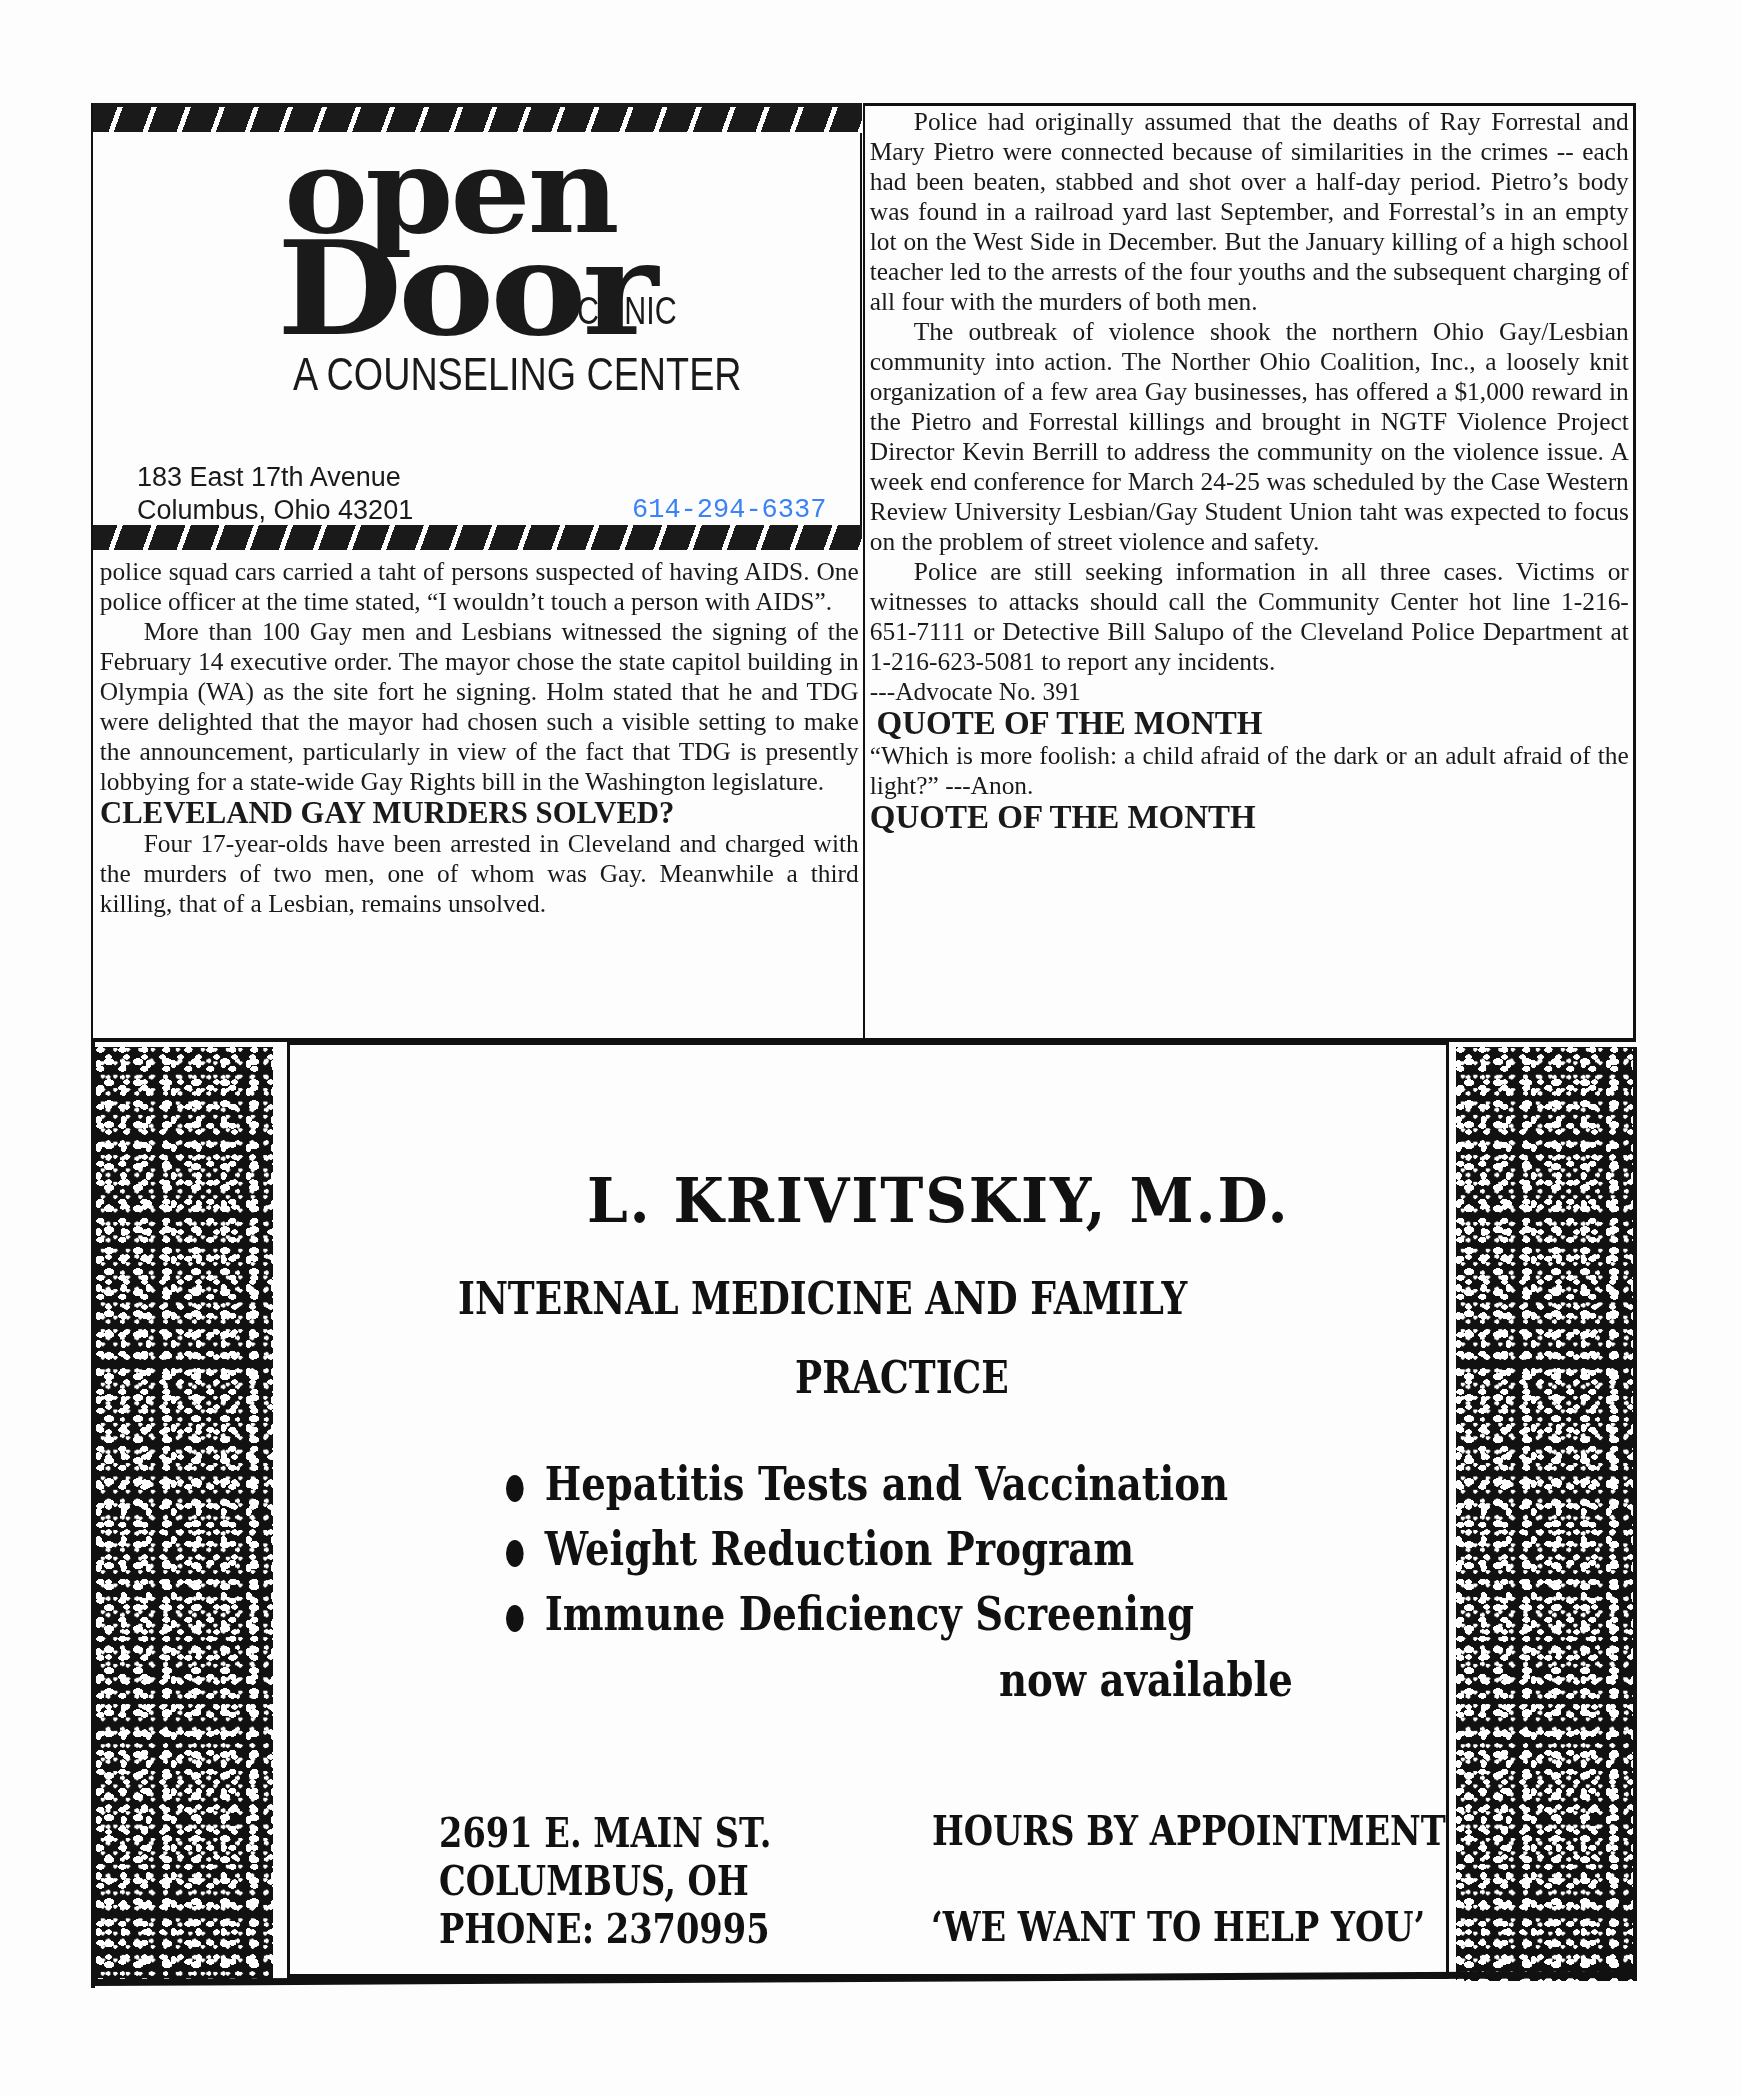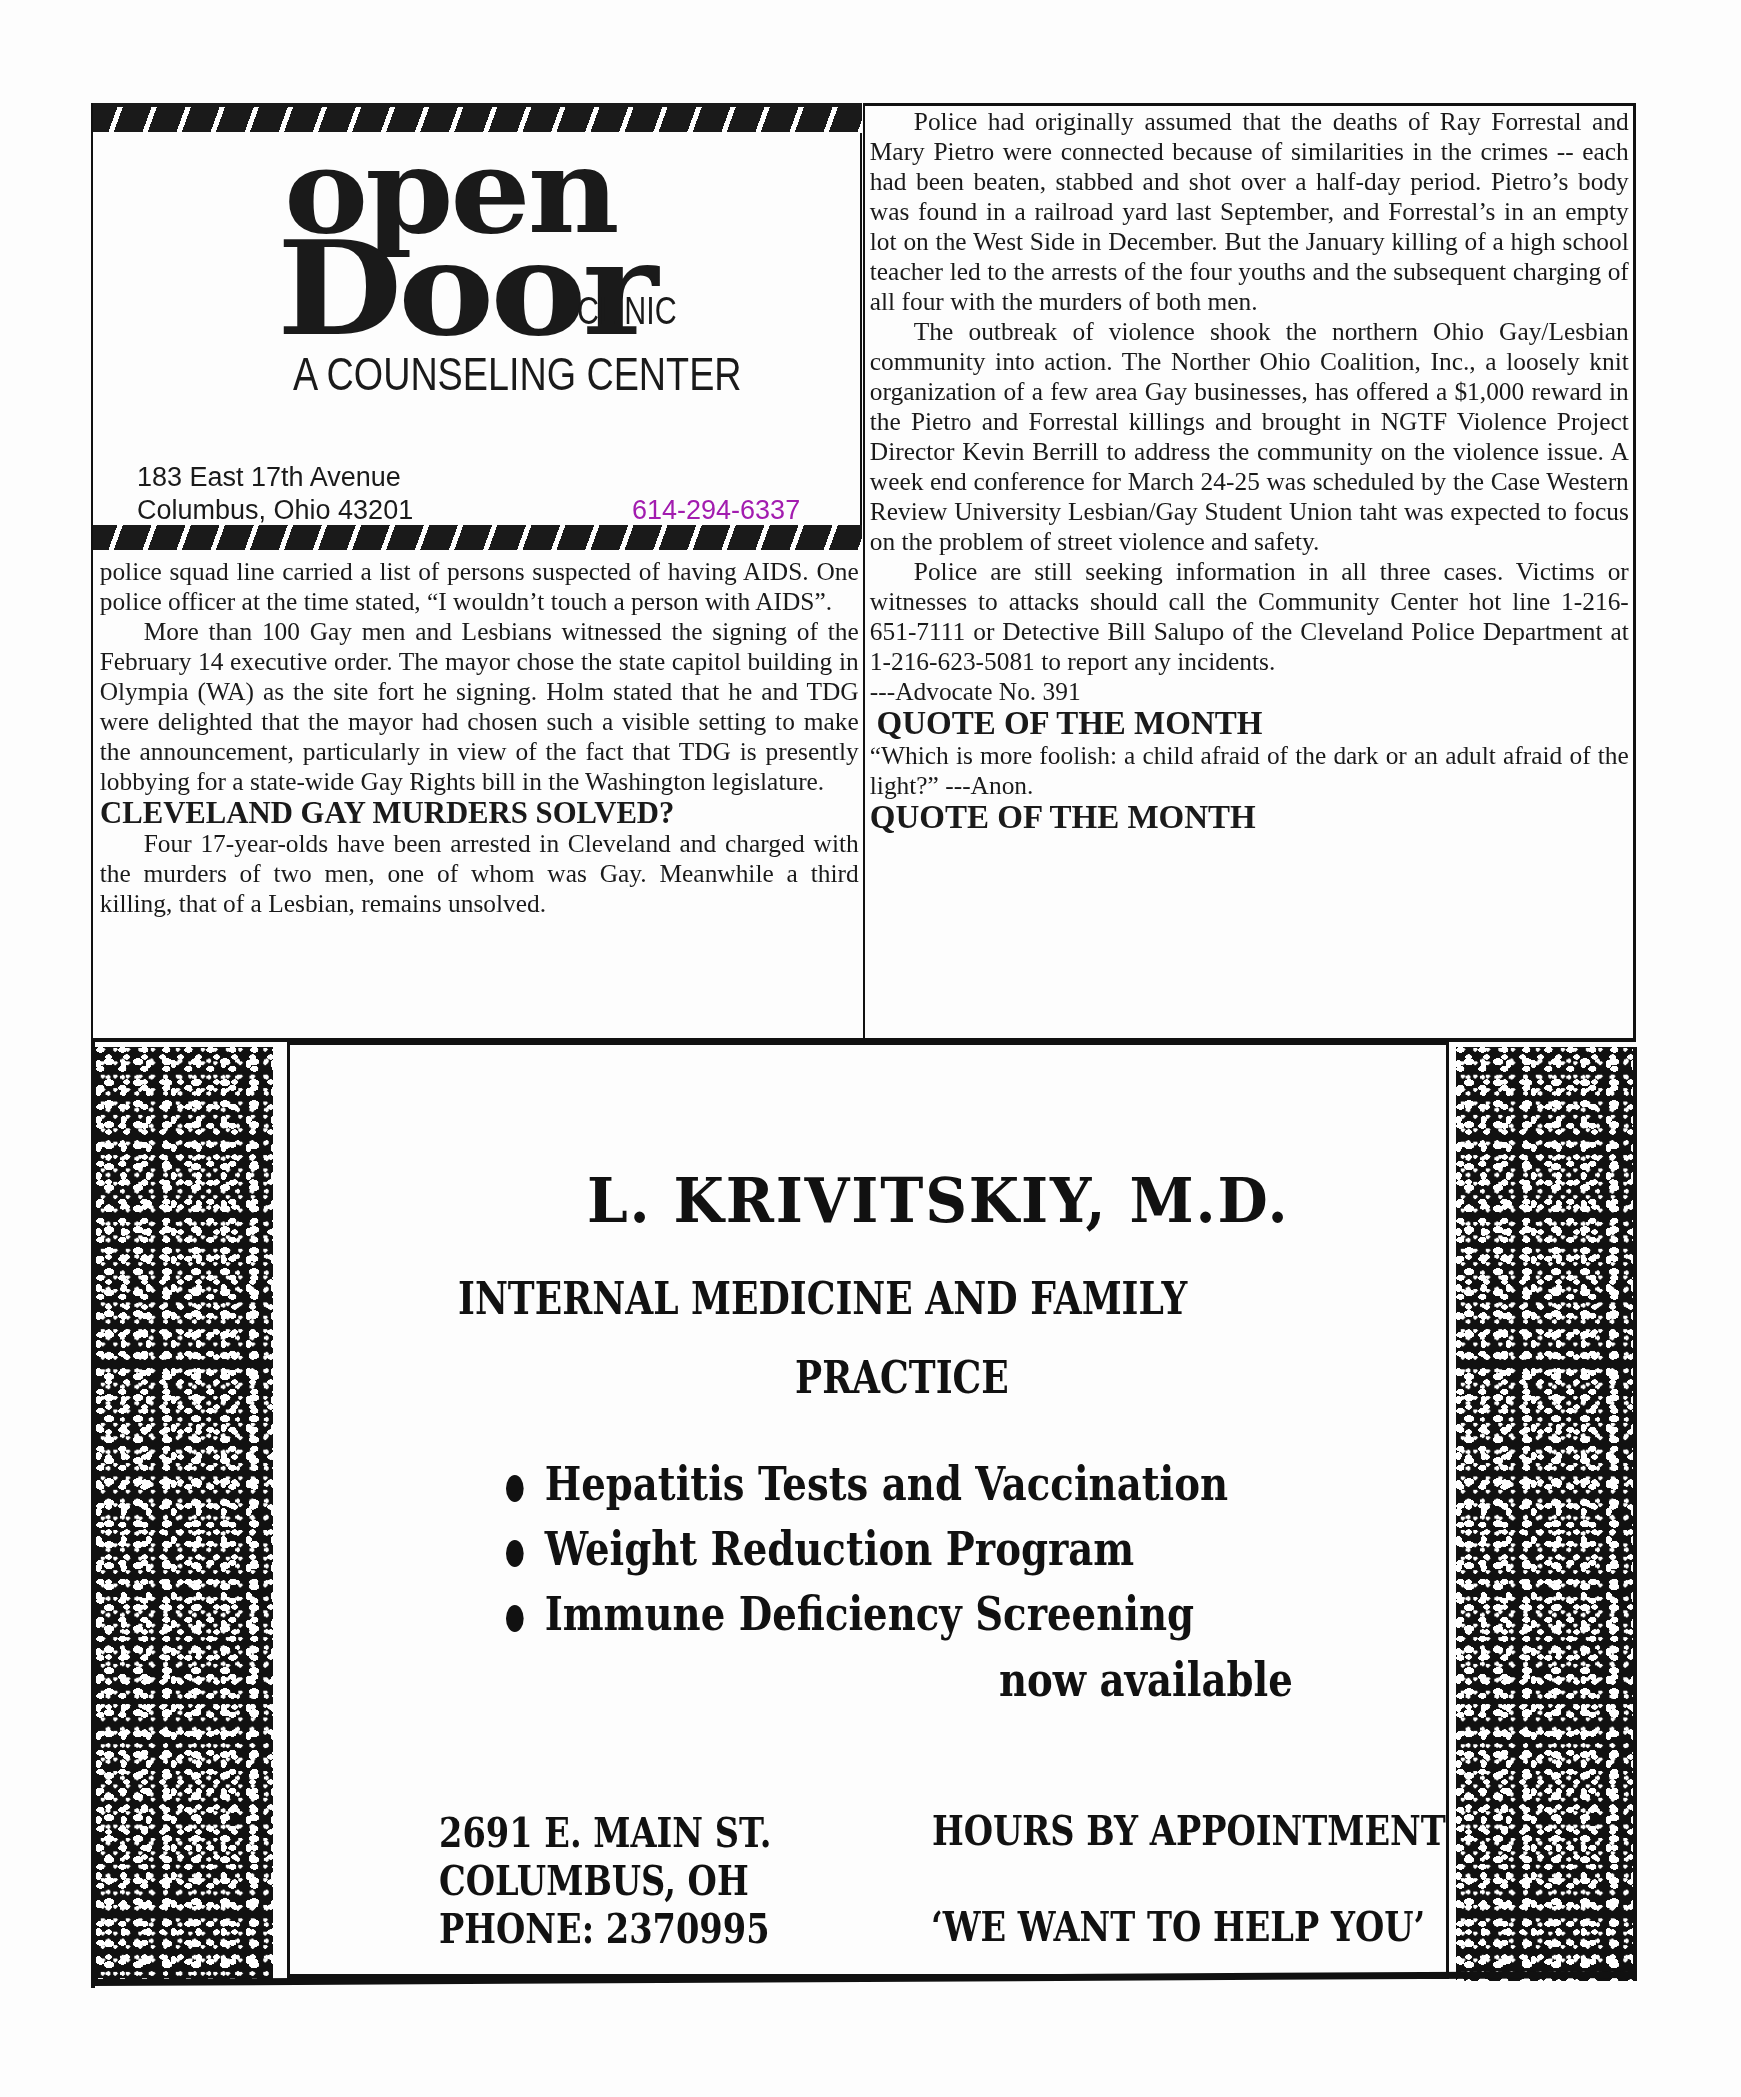--- a/index.html
+++ b/index.html
@@ -18,21 +18,21 @@
   .hatch-mid { top: 422px; }
 
   .ad-box { position: absolute; left: 0; top: 30px; width: 767px; height: 392px; border-right: 2.9px solid #111; }
   .logo-open { position: absolute; left: 191px; top: 0px; font-family: "DejaVu Serif", serif; font-weight: 900; font-size: 117px; line-height: 1; letter-spacing: -2.9px; color: #1a1a1a; transform: scaleX(1.08); transform-origin: left top; }
   .logo-door { position: absolute; left: 184px; top: 91px; font-family: "DejaVu Serif", serif; font-weight: 900; font-size: 129px; line-height: 1; letter-spacing: -3.8px; color: #1a1a1a; transform: scaleX(1.12); transform-origin: left top; }
   .logo-clinic { position: absolute; left: 484px; top: 158px; font-family: "Liberation Sans", sans-serif; font-size: 39px; line-height: 1; color: #1a1a1a; transform: scaleX(0.78); transform-origin: left top; }
   .counsel { position: absolute; left: 200px; top: 218px; font-family: "Liberation Sans", sans-serif; font-size: 46px; line-height: 1; color: #1a1a1a; transform: scaleX(0.82); transform-origin: left top; white-space: nowrap; }
   .addr { position: absolute; left: 44px; font-family: "Liberation Sans", sans-serif; font-size: 27px; line-height: 1; color: #1a1a1a; white-space: nowrap; }
   .addr1 { top: 331px; }
   .addr2 { top: 364px; }
-  .phone1 { position: absolute; left: 539px; top: 364px; font-family: Liberation Sans, sans-serif; font-size: 27px; line-height: 1; color: #a21caf; }
+  .phone1 { position: absolute; left: 539px; top: 364px; font-family: Liberation Mono, monospace; font-size: 27px; line-height: 1; color: #3b82f6; }
 
   .col-text { font-family: "Liberation Serif", "DejaVu Serif", serif; font-size: 25.4px; line-height: 30px; color: #1a1a1a; }
   .left-article { position: absolute; left: 6.7px; top: 453px; width: 759px; }
   .left-article p, .right-article p { margin: 0; text-align: justify; }
   .indent { text-indent: 44px; }
   .headline { font-family: "Liberation Serif", "DejaVu Serif", serif; font-size: 32px; line-height: 32px; color: #1a1a1a; margin: 0; white-space: nowrap; transform: scaleX(0.96); transform-origin: left top; }
 
   .right-article { position: absolute; left: 4.8px; top: 0; width: 759px; }
   .byline { text-align: right; padding-right: 43px; margin-top: 0; }
   .qotm { font-family: "Liberation Serif", "DejaVu Serif", serif; font-size: 33px; line-height: 34px; margin: 0; padding-left: 6.7px; white-space: nowrap; }
@@ -89,21 +89,21 @@
         <div class="logo-clinic">CLINIC</div>
         <div class="counsel">A COUNSELING CENTER</div>
         <div class="addr addr1">183 East 17th Avenue</div>
         <div class="addr addr2">Columbus, Ohio 43201</div>
         <div class="phone1">614-294-6337</div>
       </div>
 
       <div class="hatch-bar hatch-mid"></div>
 
       <div class="left-article col-text">
-        <p>police squad line carried a list of persons suspected of having AIDS. One police officer at the time stated, “I wouldn’t touch a person with AIDS”.</p>
+        <p>police squad cars carried a taht of persons suspected of having AIDS. One police officer at the time stated, “I wouldn’t touch a person with AIDS”.</p>
         <p class="indent">More than 100 Gay men and Lesbians witnessed the signing of the February 14 executive order. The mayor chose the state capitol building in Olympia (WA) as the site fort he signing. Holm stated that he and TDG were delighted that the mayor had chosen such a visible setting to make the announcement, particularly in view of the fact that TDG is presently lobbying for a state-wide Gay Rights bill in the Washington legislature.</p>
         <h2 class="headline">CLEVELAND GAY MURDERS SOLVED?</h2>
         <p class="indent">Four 17-year-olds have been arrested in Cleveland and charged with the murders of two men, one of whom was Gay. Meanwhile a third killing, that of a Lesbian, remains unsolved.</p>
       </div>
     </div>
 
     <div class="right-col">
       <div class="right-article col-text">
         <p class="indent">Police had originally assumed that the deaths of Ray Forrestal and Mary Pietro were connected because of similarities in the crimes -- each had been beaten, stabbed and shot over a half-day period. Pietro’s body was found in a railroad yard last September, and Forrestal’s in an empty lot on the West Side in December. But the January killing of a high school teacher led to the arrests of the four youths and the subsequent charging of all four with the murders of both men.</p>
         <p class="indent">The outbreak of violence shook the northern Ohio Gay/Lesbian community into action. The Norther Ohio Coalition, Inc., a loosely knit organization of a few area Gay businesses, has offered a $1,000 reward in the Pietro and Forrestal killings and brought in NGTF Violence Project Director Kevin Berrill to address the community on the violence issue. A week end conference for March 24-25 was scheduled by the Case Western Review University Lesbian/Gay Student Union taht was expected to focus on the problem of street violence and safety.</p>

